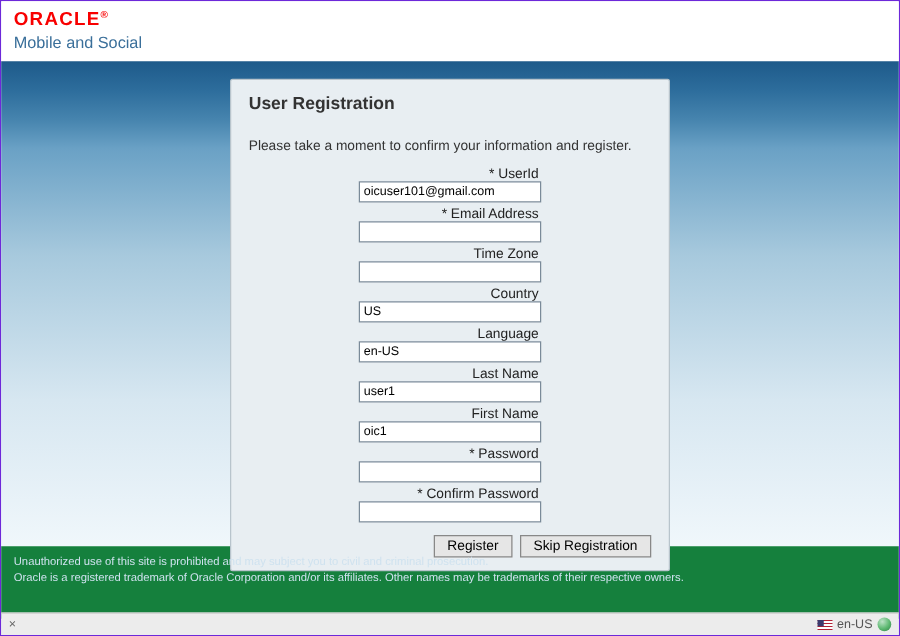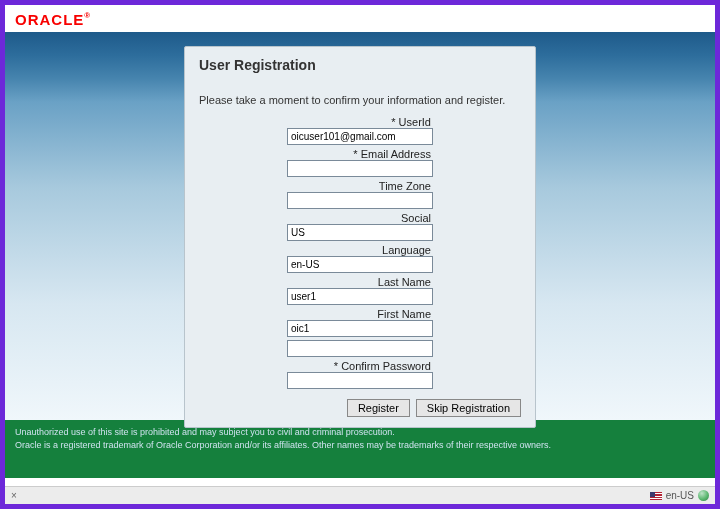--- a/index.html
+++ b/index.html
@@ -1,17 +1,17 @@
 <!DOCTYPE html>
 <html><head>
 <meta charset="utf-8">
 <style>
   * { box-sizing: border-box; margin: 0; padding: 0; }
   html, body { width: 720px; height: 509px; font-family: Arial, Helvetica, sans-serif; overflow: hidden; background: #e8e8e8; }
-  .window { width: 720px; height: 509px; background: #fff; border: 5px solid #6d28d9; position: relative; }
+  .window { width: 720px; height: 509px; background: #fff; border: 1px solid #6d28d9; position: relative; }
   .header { padding: 6px 10px 4px 10px; background: #fff; }
   .oracle-logo { font-family: Arial, sans-serif; font-weight: bold; color: #f80000; font-size: 15px; letter-spacing: 1px; }
   .oracle-logo sup { font-size: 8px; vertical-align: top; }
   .product { color: #3a6f9a; font-size: 13px; margin-top: 2px; margin-bottom: 4px; }
   .content {
     height: 388px;
     background: linear-gradient(to bottom,
       #1e5a8a 0%,
       #2d6d9c 6%,
       #4684ae 12%,
@@ -62,56 +62,58 @@
 </style>
 </head>
 <body>
 
 <div class="window">
 
   <div class="header">
     <div class="oracle-logo">
       <span>ORACLE</span><sup>®</sup>
     </div>
+    <div class="product">Mobile and Social</div>
   </div>
 
   <div class="content">
     <div class="panel">
       <h2>User Registration</h2>
       <div class="instruction">Please take a moment to confirm your information and register.</div>
 
       <div class="form-row">
         <label>* UserId</label>
         <input type="text" value="oicuser101@gmail.com" style="">
       </div>
       <div class="form-row">
         <label>* Email Address</label>
         <input type="text" value="" style="">
       </div>
       <div class="form-row">
         <label>Time Zone</label>
         <input type="text" value="" style="">
       </div>
       <div class="form-row">
-        <label>Social</label>
+        <label>Country</label>
         <input type="text" value="US" style="">
       </div>
       <div class="form-row">
         <label>Language</label>
         <input type="text" value="en-US" style="">
       </div>
       <div class="form-row">
         <label>Last Name</label>
         <input type="text" value="user1" style="">
       </div>
       <div class="form-row">
         <label>First Name</label>
         <input type="text" value="oic1" style="">
       </div>
       <div class="form-row">
+        <label>* Password</label>
         <input type="password" value="" style="">
       </div>
       <div class="form-row">
         <label>* Confirm Password</label>
         <input type="password" value="" style="">
       </div>
 
       <div class="button-row">
         <button>Register</button>
         <button>Skip Registration</button>

